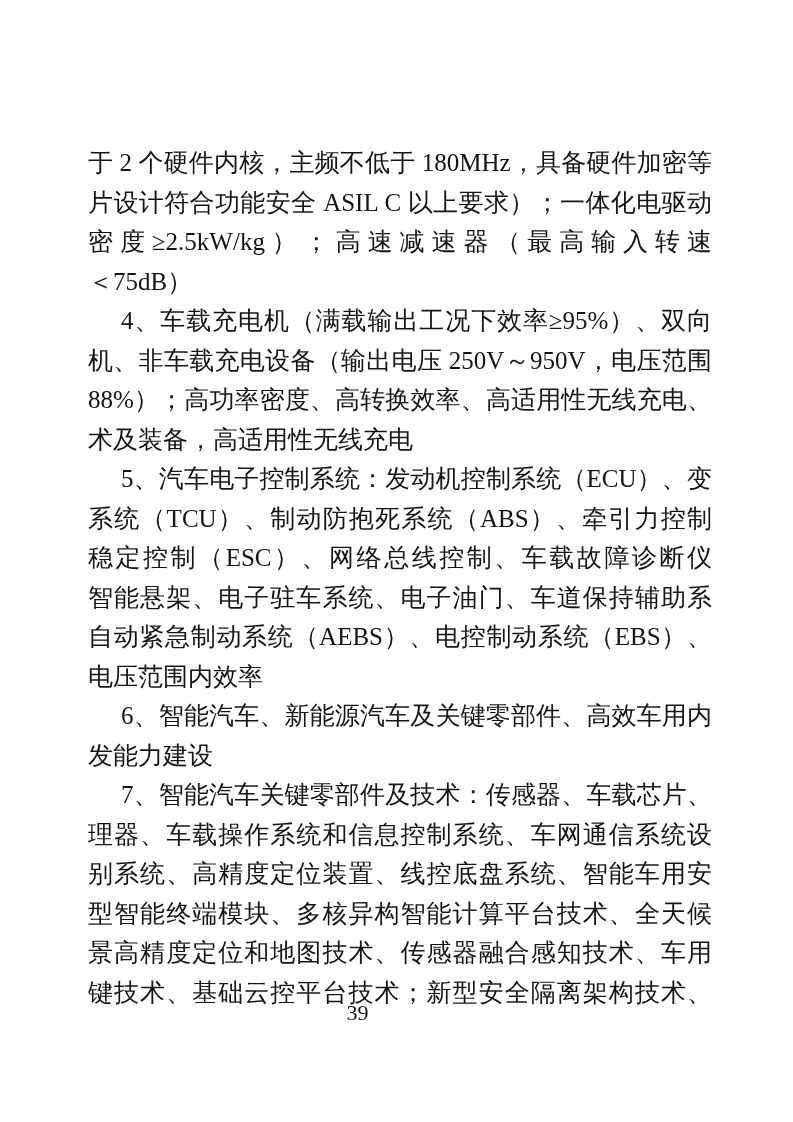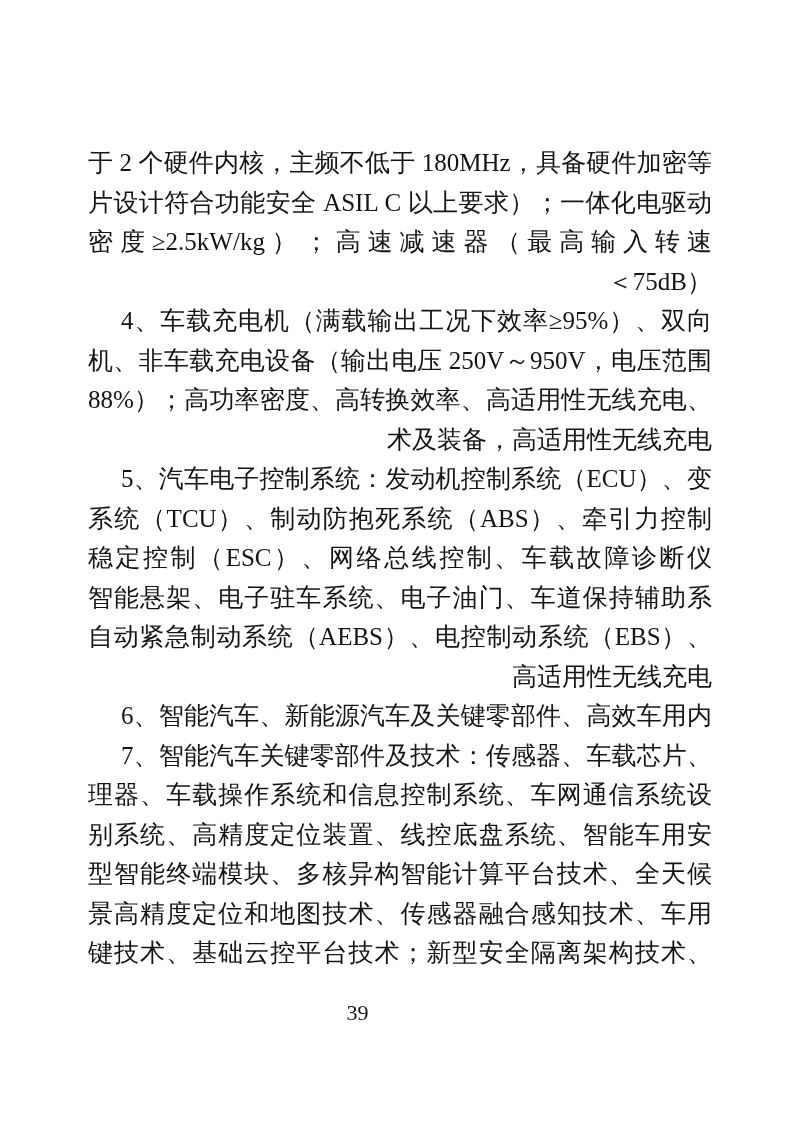--- a/index.html
+++ b/index.html
@@ -28,21 +28,21 @@
     left: 88px;
     top: 143px;
     width: 624px;
   }
   .line {
     font-size: 25px;
     line-height: 39.5px;
     height: 39.5px;
     overflow: hidden;
     white-space: normal;
-    text-align: right;
+    text-align: left;
   }
   
   .j {
     text-align: justify;
     text-align-last: justify;
     text-justify: inter-ideograph;
   }
   
   .ind {
     text-indent: 33px;
@@ -69,22 +69,23 @@
     <div class="line">＜75dB）</div>
     <div class="line j ind">4、车载充电机（满载输出工况下效率≥95%）、双向车载充电</div>
     <div class="line j">机、非车载充电设备（输出电压 250V～950V，电压范围内效率≥</div>
     <div class="line j">88%）；高功率密度、高转换效率、高适用性无线充电、移动充电技</div>
     <div class="line">术及装备，高适用性无线充电</div>
     <div class="line j ind">5、汽车电子控制系统：发动机控制系统（ECU）、变速箱控制</div>
     <div class="line j">系统（TCU）、制动防抱死系统（ABS）、牵引力控制（ASR）、电子</div>
     <div class="line j">稳定控制（ESC）、网络总线控制、车载故障诊断仪（OBD）、电控</div>
     <div class="line j">智能悬架、电子驻车系统、电子油门、车道保持辅助系统（LKA）、</div>
     <div class="line j">自动紧急制动系统（AEBS）、电控制动系统（EBS）、载货汽车用轴</div>
-    <div class="line">高适用性无线充电</div>
+    <div class="line">电压范围内效率</div>
     <div class="line j ind">6、智能汽车、新能源汽车及关键零部件、高效车用内燃机研</div>
+    <div class="line">发能力建设</div>
     <div class="line j ind">7、智能汽车关键零部件及技术：传感器、车载芯片、中央处</div>
     <div class="line j">理器、车载操作系统和信息控制系统、车网通信系统设备、视觉识</div>
     <div class="line j">别系统、高精度定位装置、线控底盘系统、智能车用安全玻璃；新</div>
     <div class="line j">型智能终端模块、多核异构智能计算平台技术、全天候复杂交通场</div>
     <div class="line j">景高精度定位和地图技术、传感器融合感知技术、车用无线通信关</div>
     <div class="line j">键技术、基础云控平台技术；新型安全隔离架构技术、软硬件协同</div>
   </div>
   <div class="page-number">39</div>
 </div>
 

